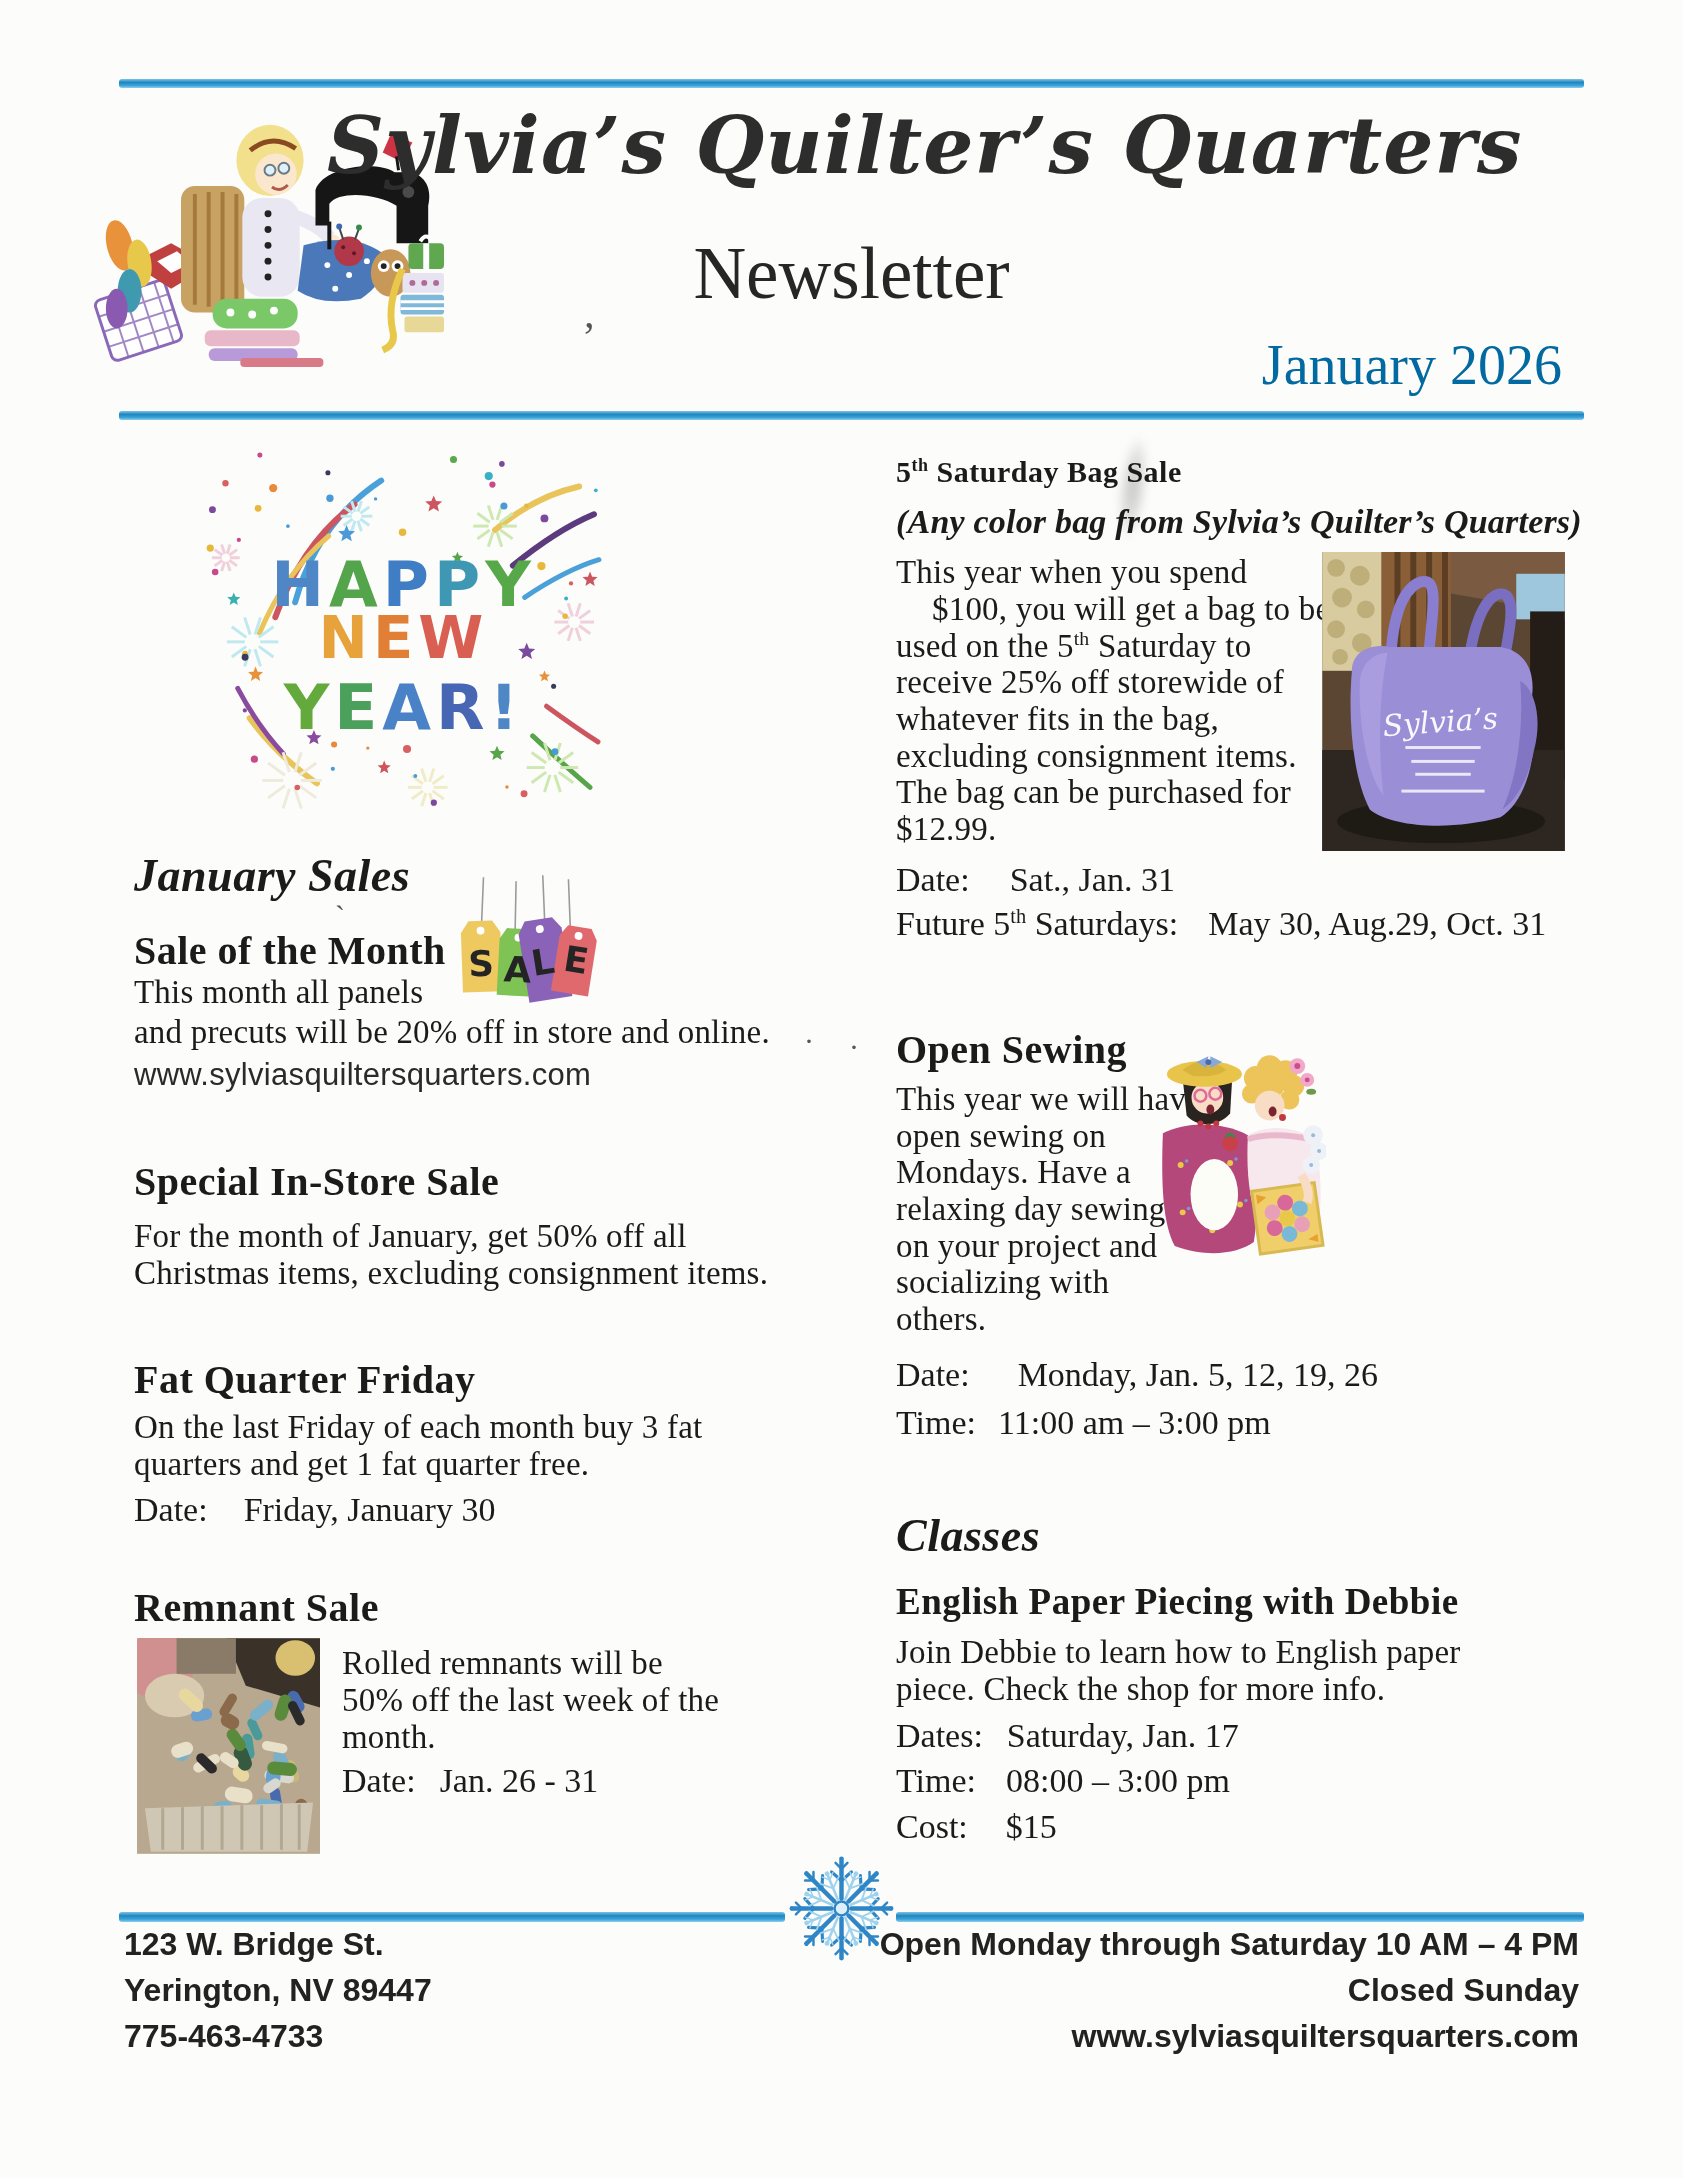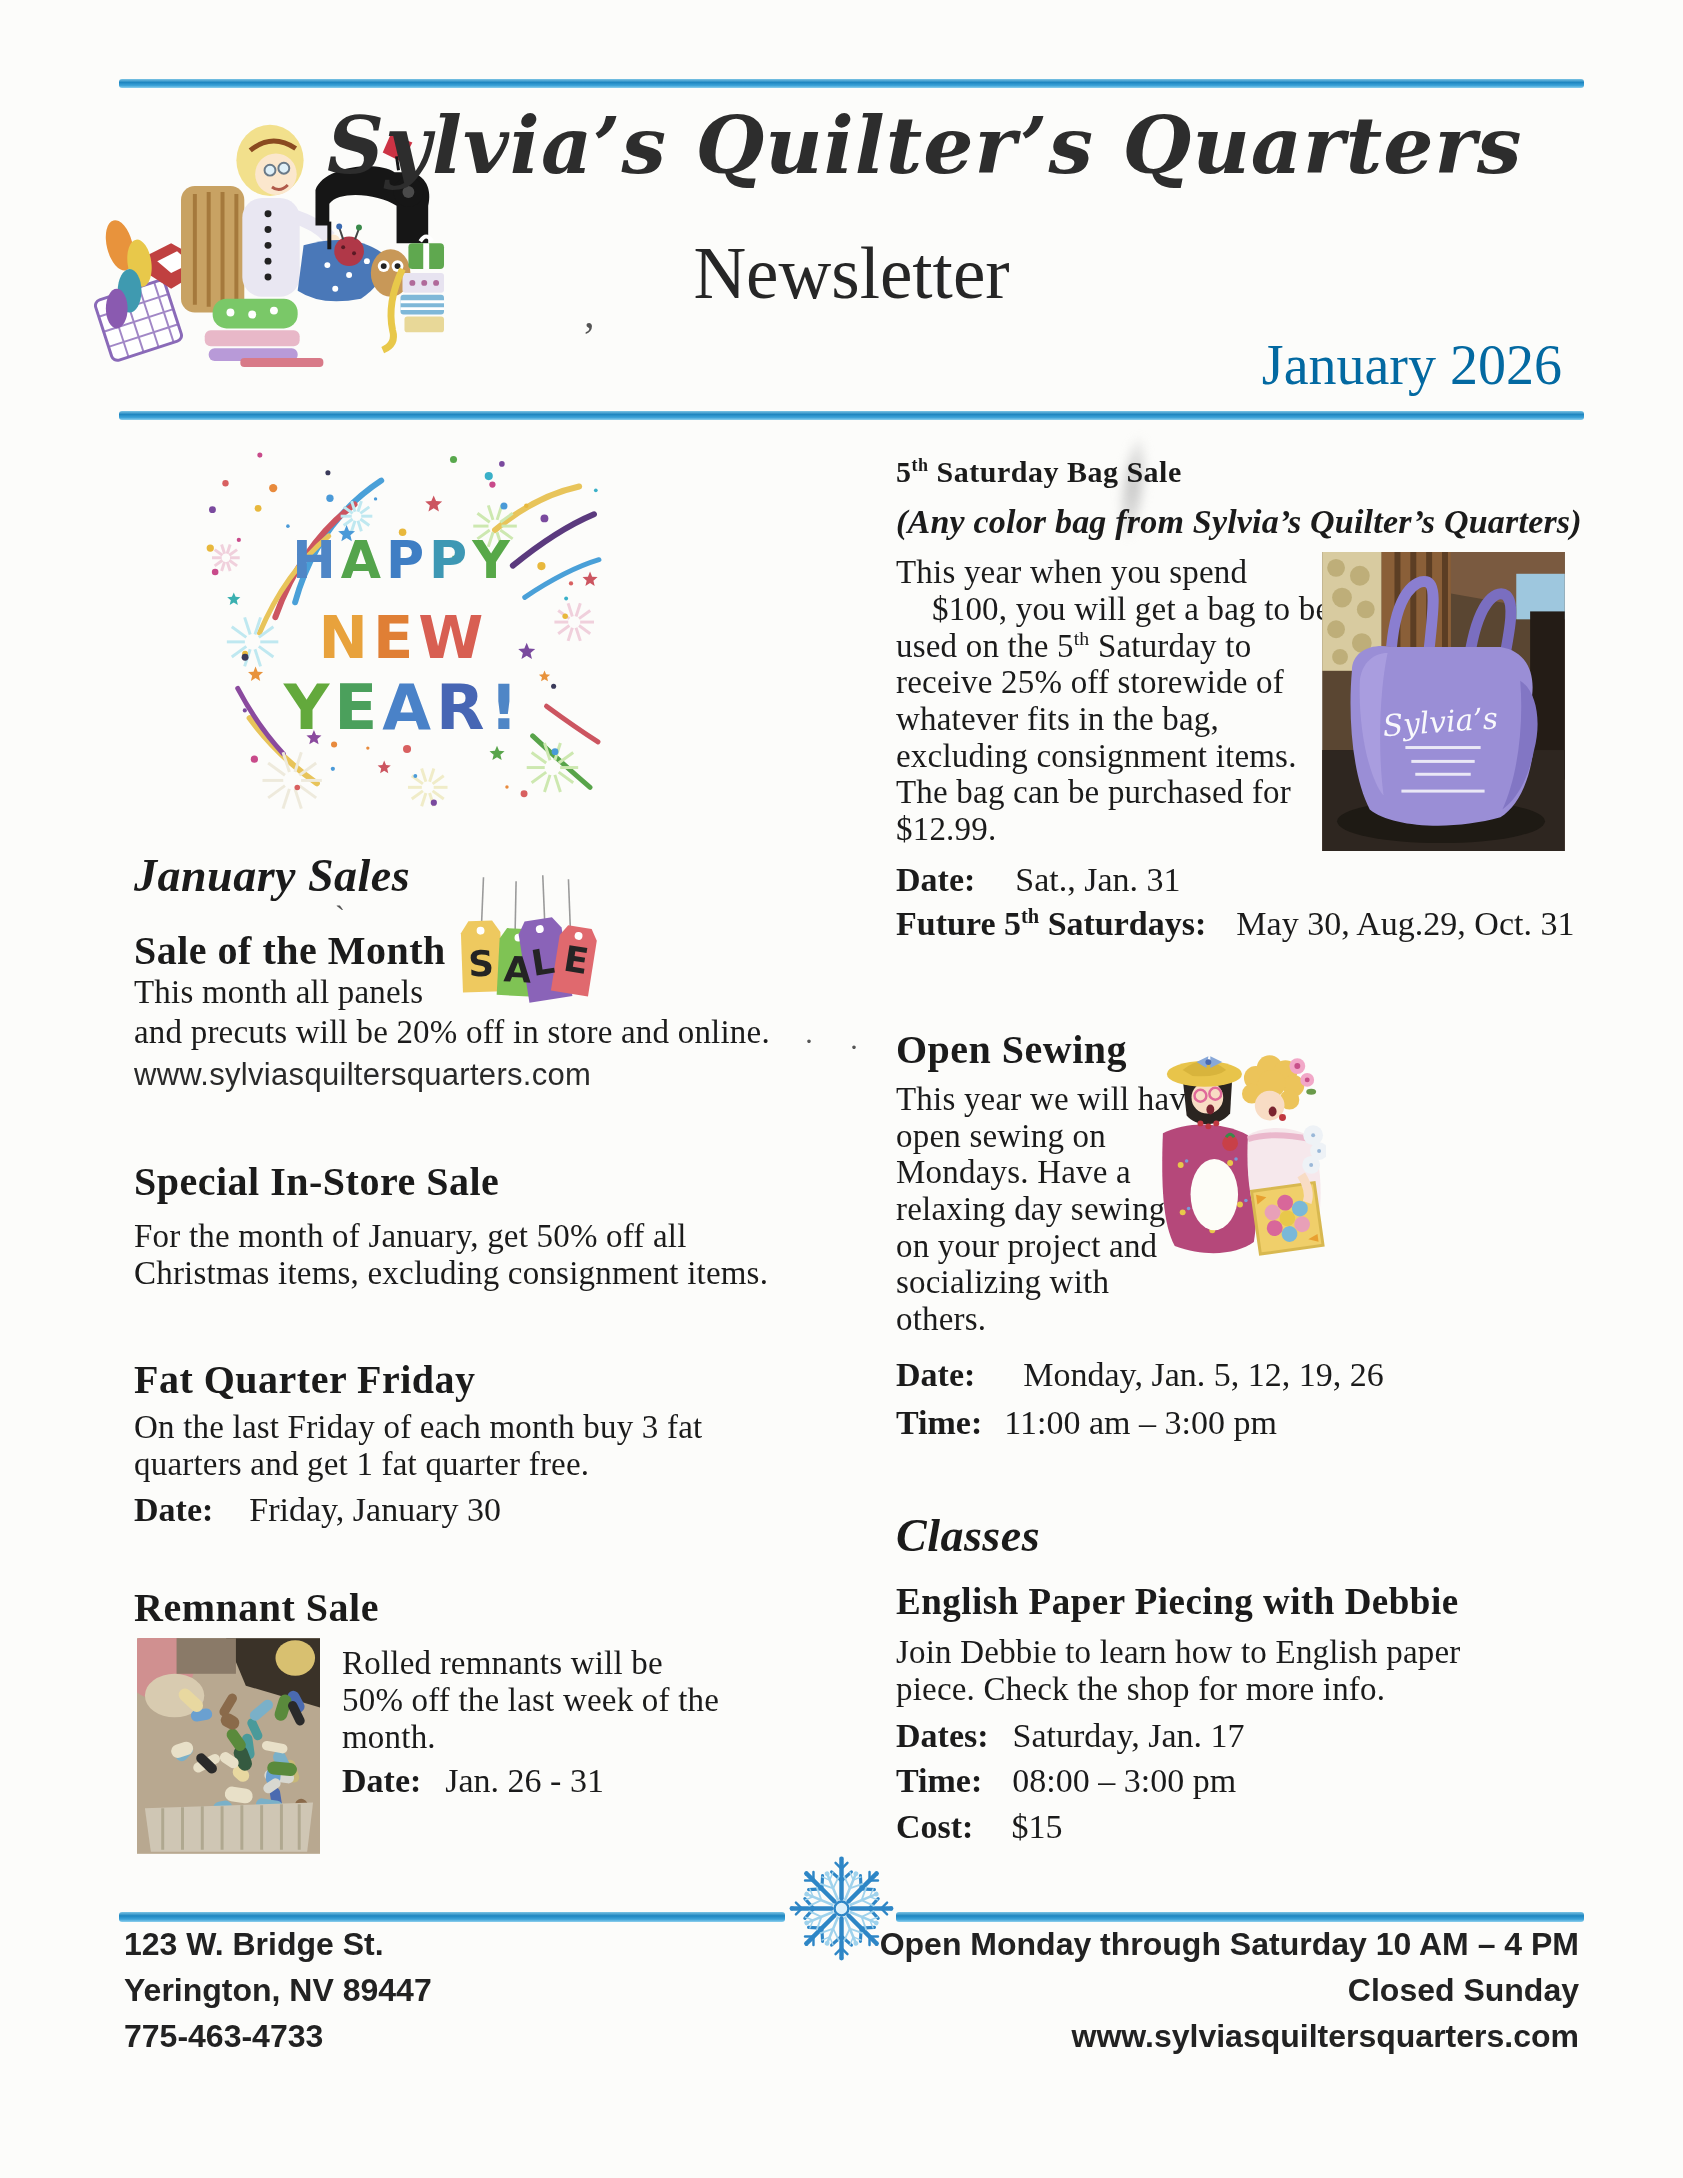--- a/index.html
+++ b/index.html
@@ -11,32 +11,32 @@
   .main-title{position:absolute;left:327px;top:99px;width:1049px;text-align:center;
         font-family:"DejaVu Serif",serif;font-style:italic;font-weight:bold;font-size:79px;
         letter-spacing:1px;color:#2d2d2d;white-space:nowrap;}
   .newsletter{position:absolute;left:327px;top:232px;width:1049px;text-align:center;
         font-size:73px;color:#262626;}
   .issue{position:absolute;top:333px;right:121px;font-size:56px;color:#0369a1;}
   .heading{position:absolute;font-weight:bold;font-size:40px;letter-spacing:0.5px;white-space:nowrap;}
   .heading.it{font-style:italic;font-size:46px;}
   .bl{position:absolute;font-size:33px;white-space:nowrap;letter-spacing:0.2px;}
   .kv{position:absolute;font-size:34px;white-space:nowrap;}
-  .kv .lbl{font-weight:bold;}
+  .kv .lbl{font-weight:normal;}
   .kv .val{display:inline-block;}
   .sup{font-size:.60em;vertical-align:super;line-height:0;}
   .website-line{position:absolute;font-family:"Liberation Sans",sans-serif;font-size:31px;
         color:#2a2a2a;white-space:nowrap;letter-spacing:0.3px;}
   .footer-block{position:absolute;font-family:"Liberation Sans",sans-serif;font-weight:bold;
         font-size:32px;line-height:46px;color:#222;white-space:nowrap;}
   .hny{position:absolute;left:198px;top:439px;width:411px;height:381px;}
   .hny svg{position:absolute;left:0;top:0;}
   .hny-word{position:absolute;width:100%;text-align:center;font-family:"DejaVu Sans",sans-serif;
         font-weight:bold;letter-spacing:5px;white-space:nowrap;}
-  #hny-w1{top:91px;font-size:52px;}
+  #hny-w1{top:109px;font-size:63px;}
   #hny-w2{top:164px;font-size:59px;}
   #hny-w3{top:232px;font-size:63px;}
   .smudge{position:absolute;left:1119px;top:434px;width:28px;height:107px;border-radius:50%;
         background:radial-gradient(closest-side,#9a9a9a,#c9c9c9 60%,rgba(255,255,255,0));
         filter:blur(4px);opacity:.55;transform:rotate(7deg);}
   .tick{position:absolute;color:#555;font-size:30px;}
 </style>
 </head>
 <body>
 

